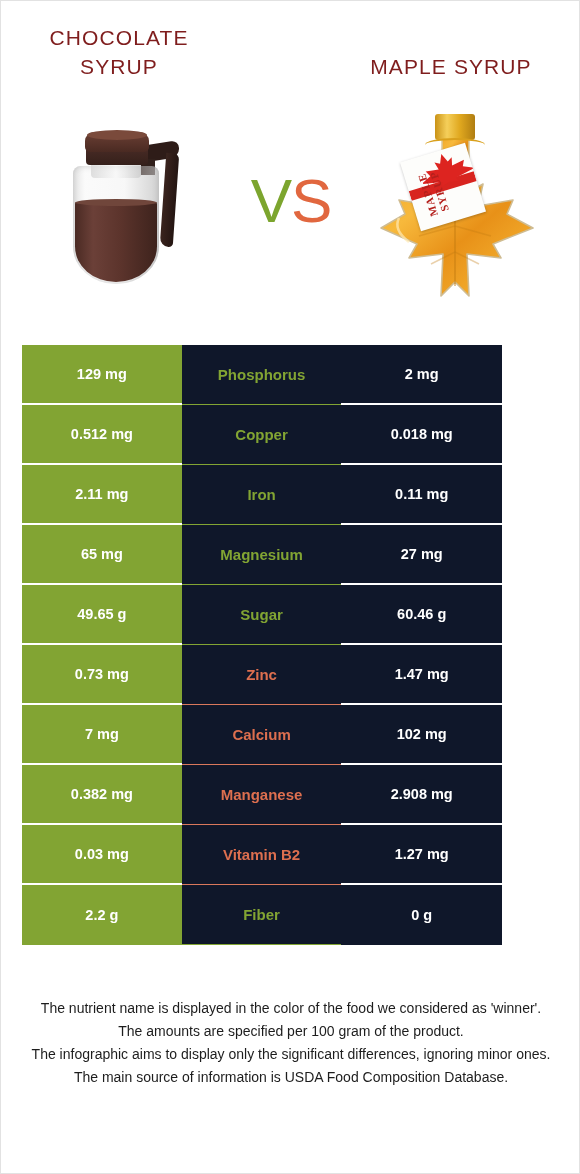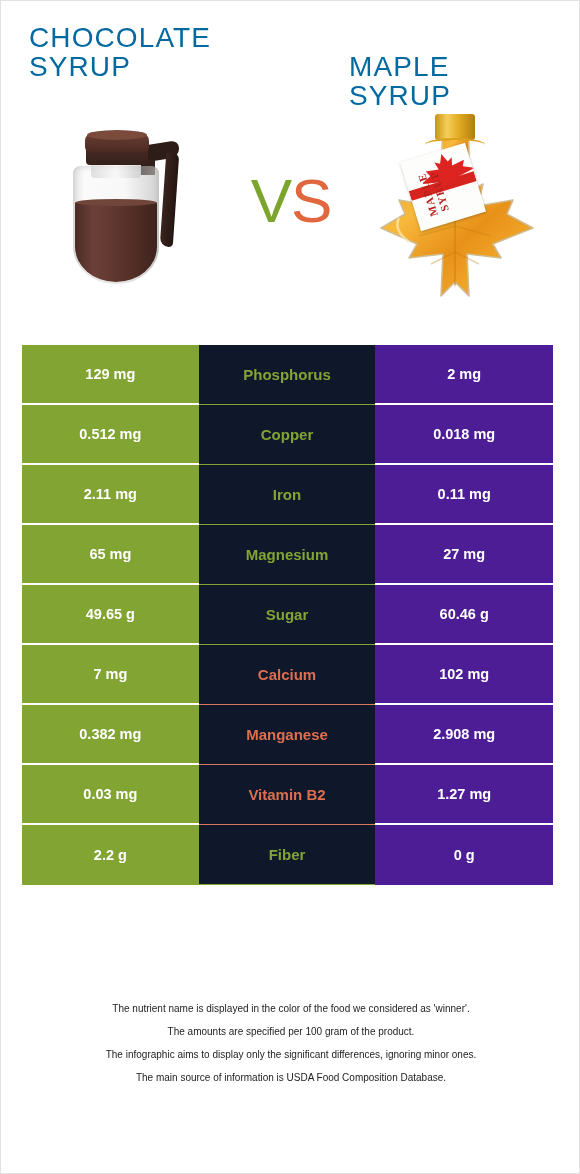--- a/index.html
+++ b/index.html
@@ -25,26 +25,26 @@
     position: absolute;
     top: 22px;
     left: 0;
     width: 580px;
     height: 70px;
   }
   .title {
     position: absolute;
     font-family: "Liberation Sans", sans-serif;
     font-weight: 300;
-    font-size: 28px;
+    font-size: 21px;
     letter-spacing: 1.1px;
-    color: #0369a1;
+    color: #7f1d1d;
     text-transform: uppercase;
     line-height: 29px;
-    text-align: left;
+    text-align: center;
   }
   .title-left {
     left: 28px;
     top: 0;
     width: 180px;
   }
   .title-right {
     left: 348px;
     top: 29px;
     width: 204px;
@@ -86,21 +86,21 @@
     margin-top: 12px;
   }
   .vs .v { color: #7CA52E; }
   .vs .s { color: #E1673F; }
 
   
   .table {
     position: absolute;
     left: 21px;
     top: 344px;
-    width: 531px;
+    width: 480px;
     text-align: center;
   }
   .row {
     display: flex;
     height: 60px;
     box-sizing: border-box;
   }
   .cell {
     display: flex;
     align-items: center;
@@ -117,40 +117,40 @@
     border-bottom: 2px solid #ffffff;
   }
   .cell-mid {
     width: 179px;
     background: #0f172a;
     font-size: 15px;
     font-weight: 600;
   }
   .cell-right {
     width: 180px;
-    background: #4c1d95;
+    background: #0f172a;
     color: #ffffff;
     border-bottom: 2px solid #ffffff;
   }
   .row:last-child .cell-left,
   .row:last-child .cell-right { border-bottom: none; }
 
   .mid-green { color: #82A433; border-bottom: 1px solid #82A433; }
   .mid-orange { color: #DD6F4F; border-bottom: 1px solid #D9785C; }
   .row:last-child .cell-mid.mid-green { border-bottom: 1px solid #82A433; }
 
   
   .footer {
     position: absolute;
     left: 26px;
     top: 996px;
     width: 528px;
     text-align: center;
     font-family: "Liberation Sans", sans-serif;
-    font-size: 10px;
+    font-size: 14px;
     line-height: 23px;
     color: #1d1d1d;
     font-weight: 400;
   }
 
   
   .choc {
     position: absolute;
     left: 0; top: 0;
     width: 155px; height: 200px;
@@ -387,20 +387,25 @@
         <div class="cell cell-left">65 mg</div>
         <div class="cell cell-mid mid-green">Magnesium</div>
         <div class="cell cell-right">27 mg</div>
       </div>
       <div class="row">
         <div class="cell cell-left">49.65 g</div>
         <div class="cell cell-mid mid-green">Sugar</div>
         <div class="cell cell-right">60.46 g</div>
       </div>
       <div class="row">
+        <div class="cell cell-left">0.73 mg</div>
+        <div class="cell cell-mid mid-orange">Zinc</div>
+        <div class="cell cell-right">1.47 mg</div>
+      </div>
+      <div class="row">
         <div class="cell cell-left">7 mg</div>
         <div class="cell cell-mid mid-orange">Calcium</div>
         <div class="cell cell-right">102 mg</div>
       </div>
       <div class="row">
         <div class="cell cell-left">0.382 mg</div>
         <div class="cell cell-mid mid-orange">Manganese</div>
         <div class="cell cell-right">2.908 mg</div>
       </div>
       <div class="row">

